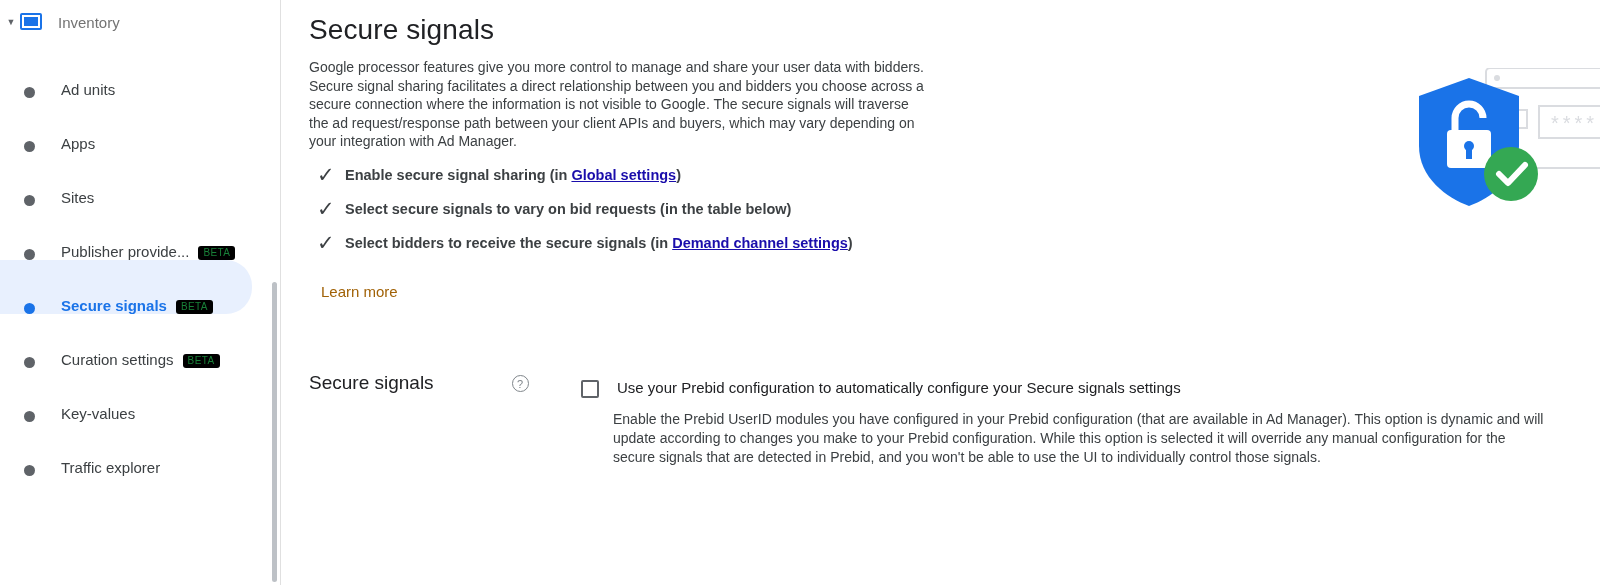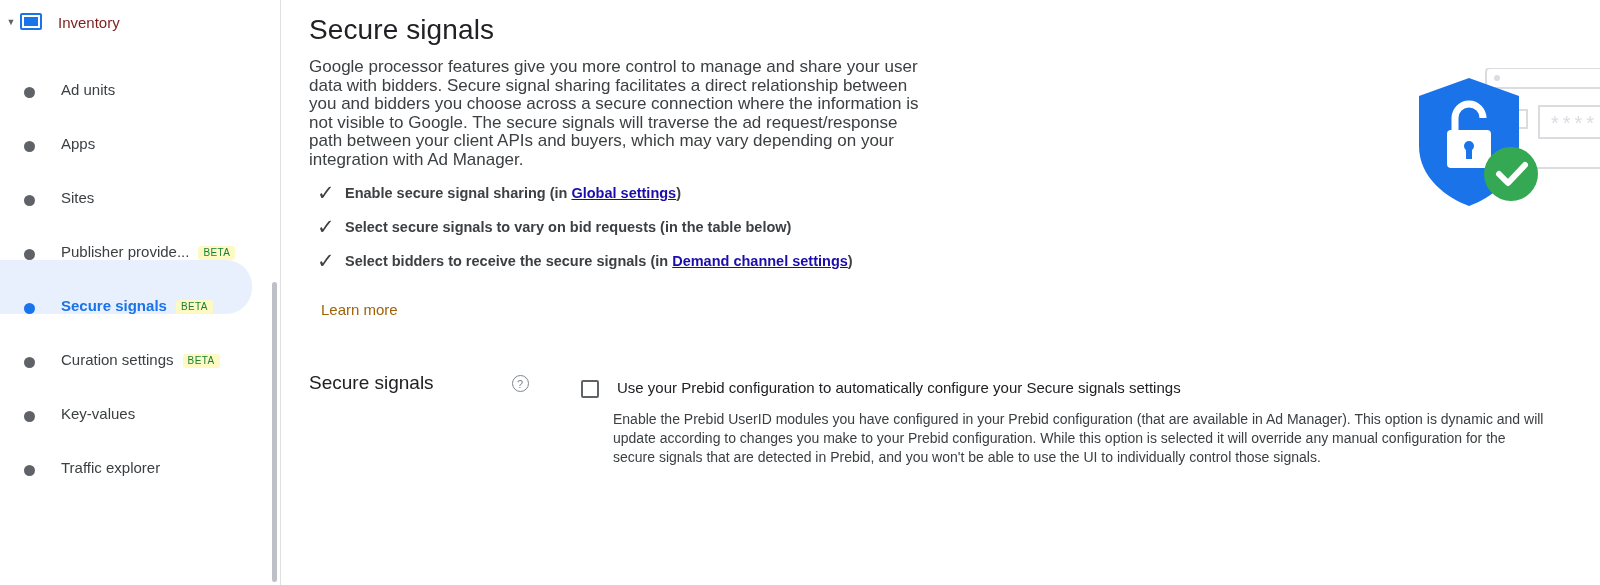--- a/index.html
+++ b/index.html
@@ -59,21 +59,21 @@
     border-radius: 2px;
     box-sizing: border-box;
   }
   .inv-icon .inner {
     position: absolute;
     left: 4px; top: 5px;
     width: 14px; height: 9px;
     background: #1a73e8;
   }
   .sidebar-title {
-    color: #7f1d1d;
+    color: #737373;
     font-size: 15px;
   }
   .nav-item {
     display: flex;
     align-items: flex-end;
     height: 54px;
     padding-left: 18px;
     box-sizing: border-box;
     cursor: pointer;
     border-radius: 0 26px 26px 0;
@@ -102,21 +102,21 @@
   .nav-item.selected .label {
     color: #1a73e8;
     font-weight: bold;
   }
   .beta {
     display: inline-block;
     margin-left: 9px;
     font-size: 10px;
     letter-spacing: 0.4px;
     color: #188038;
-    background: #fef9c3;
+    background: #000000;
     border-radius: 3px;
     padding: 2px 5px;
     line-height: 1;
     vertical-align: middle;
   }
   .scroll-track {
     position: absolute;
     right: 3px;
     top: 282px;
     width: 5px;
@@ -134,21 +134,21 @@
     overflow: hidden;
   }
   .page-title {
     font-size: 28px;
     font-weight: normal;
     color: #202124;
     margin: 0 0 12px 0;
     letter-spacing: 0.1px;
   }
   .intro {
-    font-size: 17px;
+    font-size: 14px;
     line-height: 18.5px;
     color: #3c4043;
     width: 620px;
     margin: 0 0 14px 0;
   }
   .check-list {
     margin: 0;
     padding: 0;
     list-style: none;
   }

